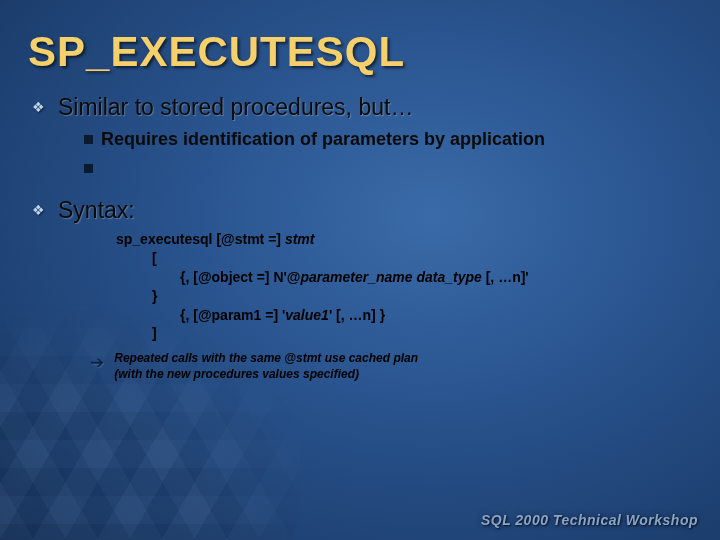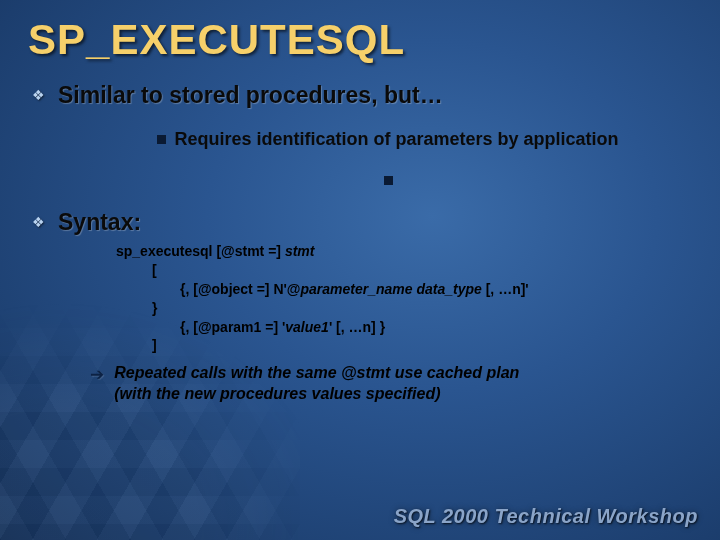--- a/index.html
+++ b/index.html
@@ -24,21 +24,21 @@
       repeating-linear-gradient(60deg, rgba(255,255,255,0.04) 0 28px, rgba(0,0,0,0.06) 28px 56px),
       repeating-linear-gradient(-60deg, rgba(255,255,255,0.05) 0 28px, rgba(0,0,0,0.08) 28px 56px),
       repeating-linear-gradient(0deg, rgba(255,255,255,0.03) 0 28px, rgba(0,0,0,0.06) 28px 56px);
     mask-image: radial-gradient(ellipse 340px 280px at 30% 80%, #000 40%, transparent 80%);
     -webkit-mask-image: radial-gradient(ellipse 340px 280px at 30% 80%, #000 40%, transparent 80%);
   }
   .slide {
     position: relative;
     width: 100%;
     height: 100%;
-    padding: 16px 28px 20px 28px;
+    padding: 28px 28px 20px 28px;
   }
   .title {
     font-size: 42px;
     font-weight: 700;
     color: #f6d06a;
     letter-spacing: 1px;
     text-shadow: 2px 2px 3px rgba(0,0,0,0.6);
     margin-bottom: 18px;
   }
   .lvl1 {
@@ -51,30 +51,29 @@
     flex: 0 0 auto;
     width: 14px; height: 14px;
     margin-top: 6px;
     color: #b9d3f0;
     text-shadow: 1px 1px 2px rgba(0,0,0,0.6);
     font-size: 14px;
     line-height: 14px;
   }
   .lvl1 .text-l1 {
     font-size: 23px;
-    font-weight: 700;
+    font-weight: 400;
     color: #0a0a0a;
     text-shadow: 1px 1px 1px rgba(255,255,255,0.25);
   }
   .lvl2 {
     display: flex;
     align-items: flex-start;
     gap: 8px;
-    margin: 20px 0 4px 56px;
-    justify-content: center;
+    margin: 8px 0 4px 56px;
   }
   .lvl2 .bullet-l2 {
     flex: 0 0 auto;
     width: 9px; height: 9px;
     background: #0a1a33;
     margin-top: 6px;
   }
   .lvl2 .text-l2 {
     font-size: 18px;
     font-weight: 700;
@@ -97,30 +96,30 @@
     margin: 8px 0 0 62px;
   }
   .note-row .arrow {
     flex: 0 0 auto;
     color: #0c2244;
     font-size: 17px;
     margin-top: 1px;
     text-shadow: 1px 1px 1px rgba(255,255,255,0.15);
   }
   .note-row .note-text {
-    font-size: 16px;
+    font-size: 12px;
     font-weight: 700;
     font-style: italic;
     line-height: 1.3;
   }
   .footer {
     position: absolute;
     right: 22px;
     bottom: 12px;
-    font-size: 20px;
+    font-size: 14px;
     font-weight: 700;
     font-style: italic;
     color: #8aa4c8;
     text-shadow: 1px 1px 2px rgba(0,0,0,0.7), 0 0 6px rgba(0,0,0,0.4);
     letter-spacing: 0.5px;
     margin-left: 44px;
   }
 </style>
 </head>
 <body>

